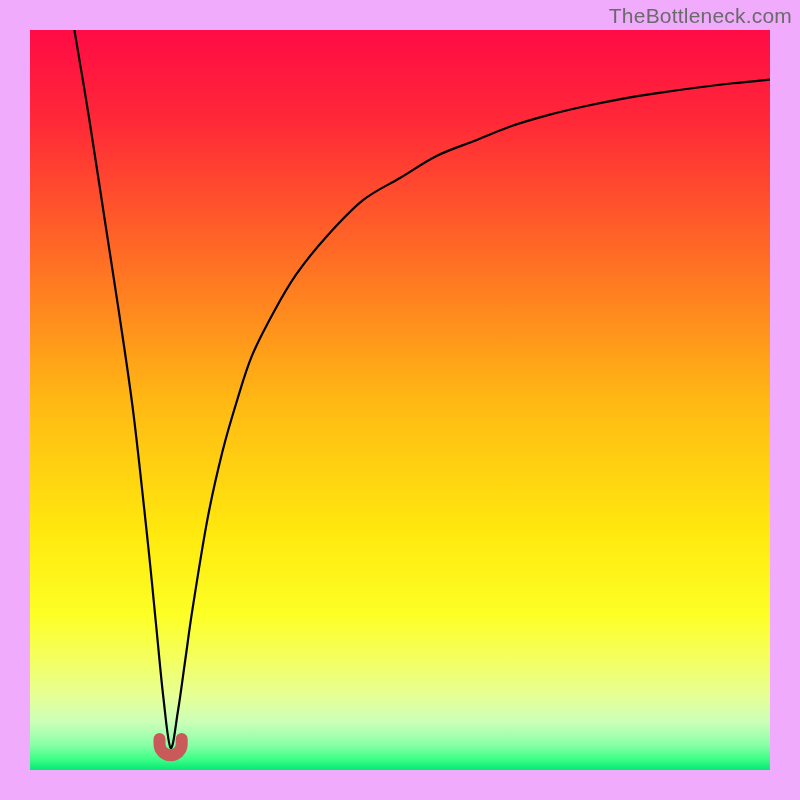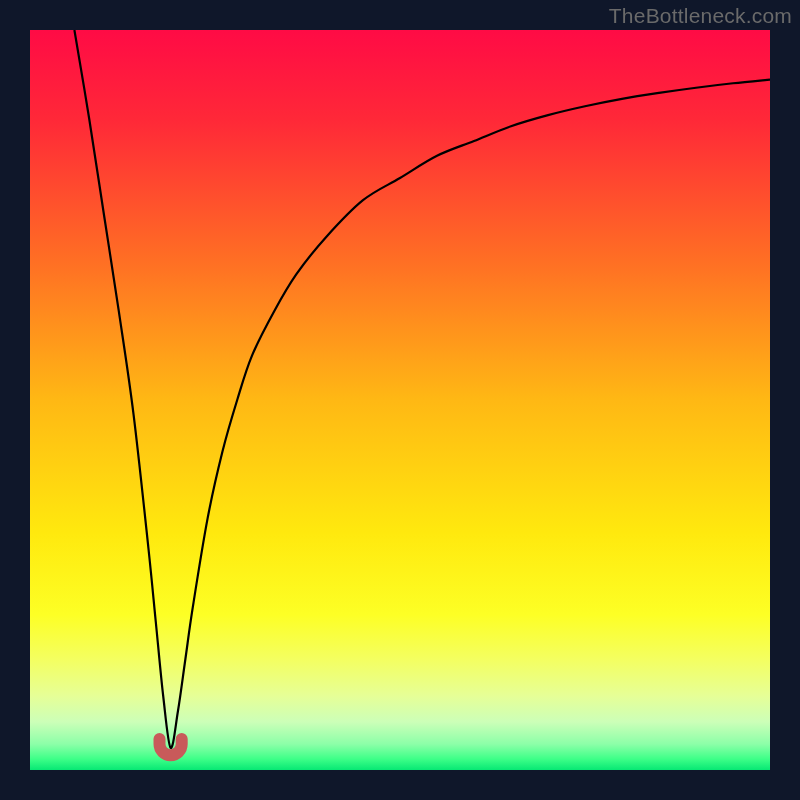--- a/index.html
+++ b/index.html
@@ -9,21 +9,21 @@
     height: 800px;
     overflow: hidden;
     background: #000;
     font-family: Arial, Helvetica, sans-serif;
   }
   .frame {
     position: absolute;
     top: 0; left: 0;
     width: 800px;
     height: 800px;
-    background: #0f172a;
+    background: #f0abfc;
   }
   .plot {
     position: absolute;
     top: 30px;
     left: 30px;
     width: 740px;
     height: 740px;
     overflow: hidden;
   }
   .attribution {

